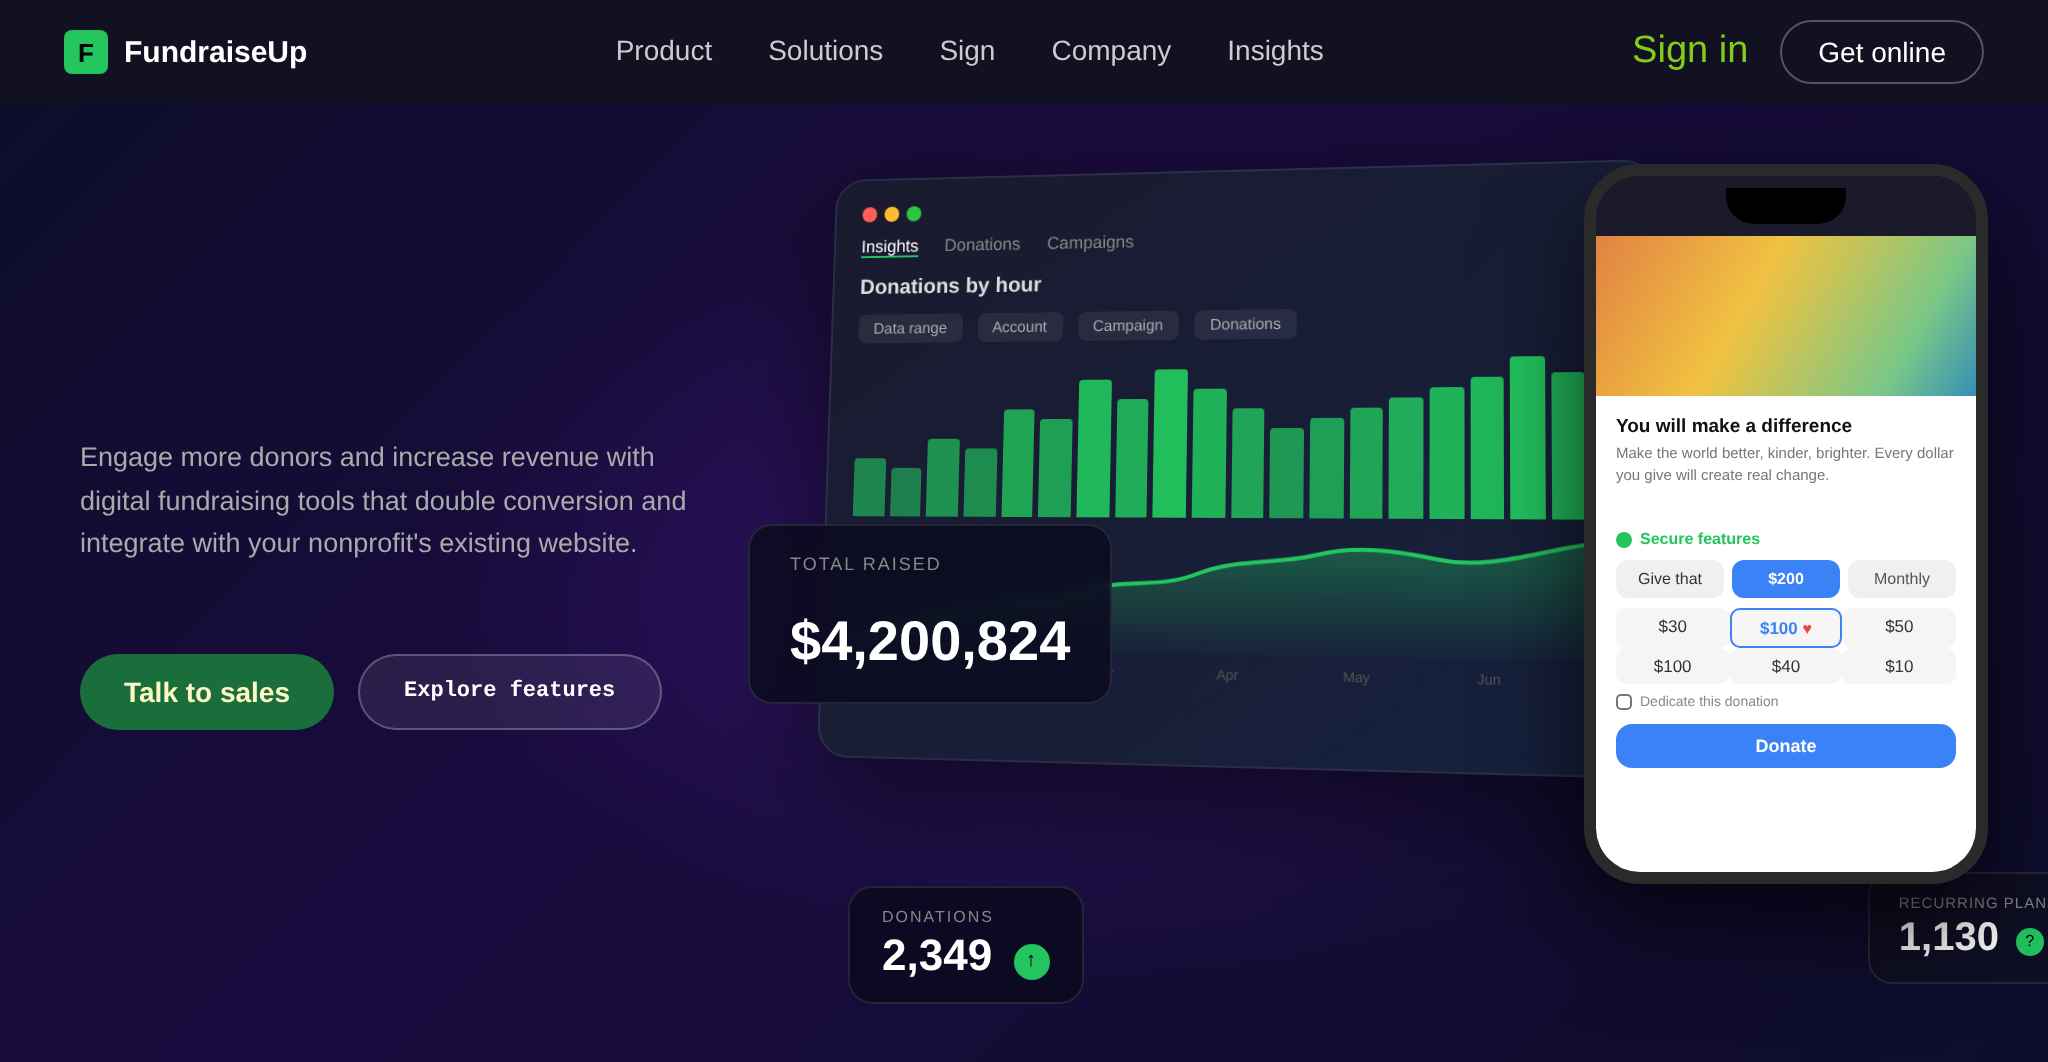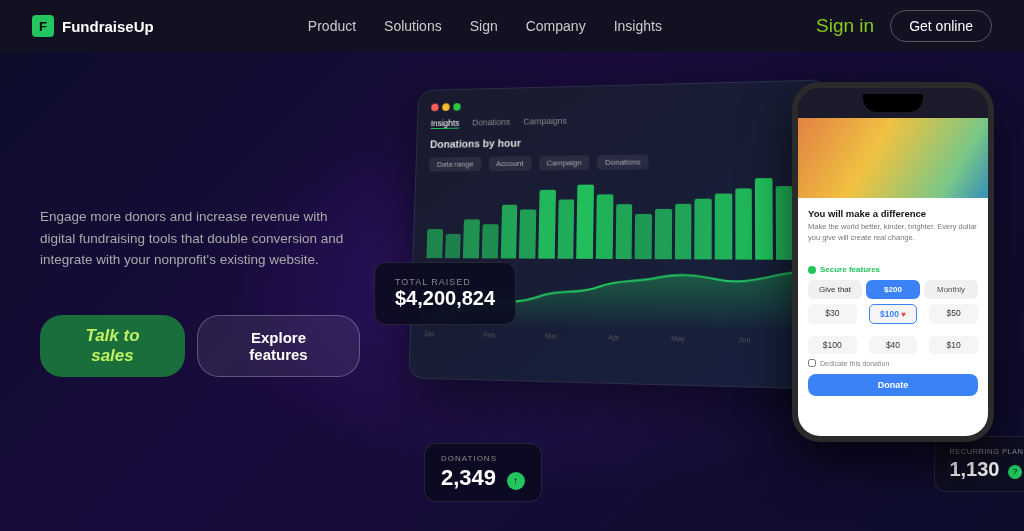--- a/index.html
+++ b/index.html
@@ -120,38 +120,38 @@
       line-height: 1.6;
       margin-bottom: 44px;
       max-width: 310px;
     }
     .hero-btns {
       display: flex;
       gap: 12px;
     }
     .btn-sales {
       background: #1a6e3c;
-      color: #bef264;
+      color: #fef9c3;
       border: none;
       padding: 11px 22px;
       border-radius: 22px;
-      font-size: 17px;
+      font-size: 14px;
       font-weight: 600;
       cursor: pointer;
-      font-style: italic;
     }
     .btn-explore {
       background: rgba(255,255,255,0.08);
       color: #fff;
       border: 1.5px solid rgba(255,255,255,0.25);
       padding: 11px 22px;
       border-radius: 22px;
-      font-size: 15px;
+      font-size: 11px;
       font-weight: 600;
       cursor: pointer;
+      font-family: Liberation Mono, monospace;
     }
 
     
     .dashboard-area {
       position: absolute;
       right: -30px;
       top: 20px;
       width: 700px;
       height: 440px;
     }
@@ -230,24 +230,24 @@
       border-radius: 12px;
       padding: 14px 20px;
       z-index: 6;
       backdrop-filter: blur(4px);
     }
     .total-raised-label {
       font-size: 9px;
       color: #888;
       letter-spacing: 1px;
       text-transform: uppercase;
-      margin-bottom: 0;
+      margin-bottom: 18px;
     }
     .total-raised-value {
-      font-size: 20px;
+      font-size: 28px;
       font-weight: 800;
       color: #fff;
     }
 
     
     .donations-box {
       position: absolute;
       left: 70px;
       bottom: 10px;
       background: rgba(10,10,30,0.85);
@@ -376,21 +376,21 @@
       color: #fff;
       font-weight: 700;
     }
     .phone-option.monthly {
       background: #f0f0f0;
       color: #555;
     }
     .phone-amounts {
       display: grid;
       grid-template-columns: repeat(3, 1fr);
-      gap: 12px;
+      gap: 0;
       margin-bottom: 5px;
     }
     .phone-amt {
       background: #f5f5f5;
       border-radius: 5px;
       padding: 4px 2px;
       text-align: center;
       font-size: 8.5px;
       color: #333;
     }

